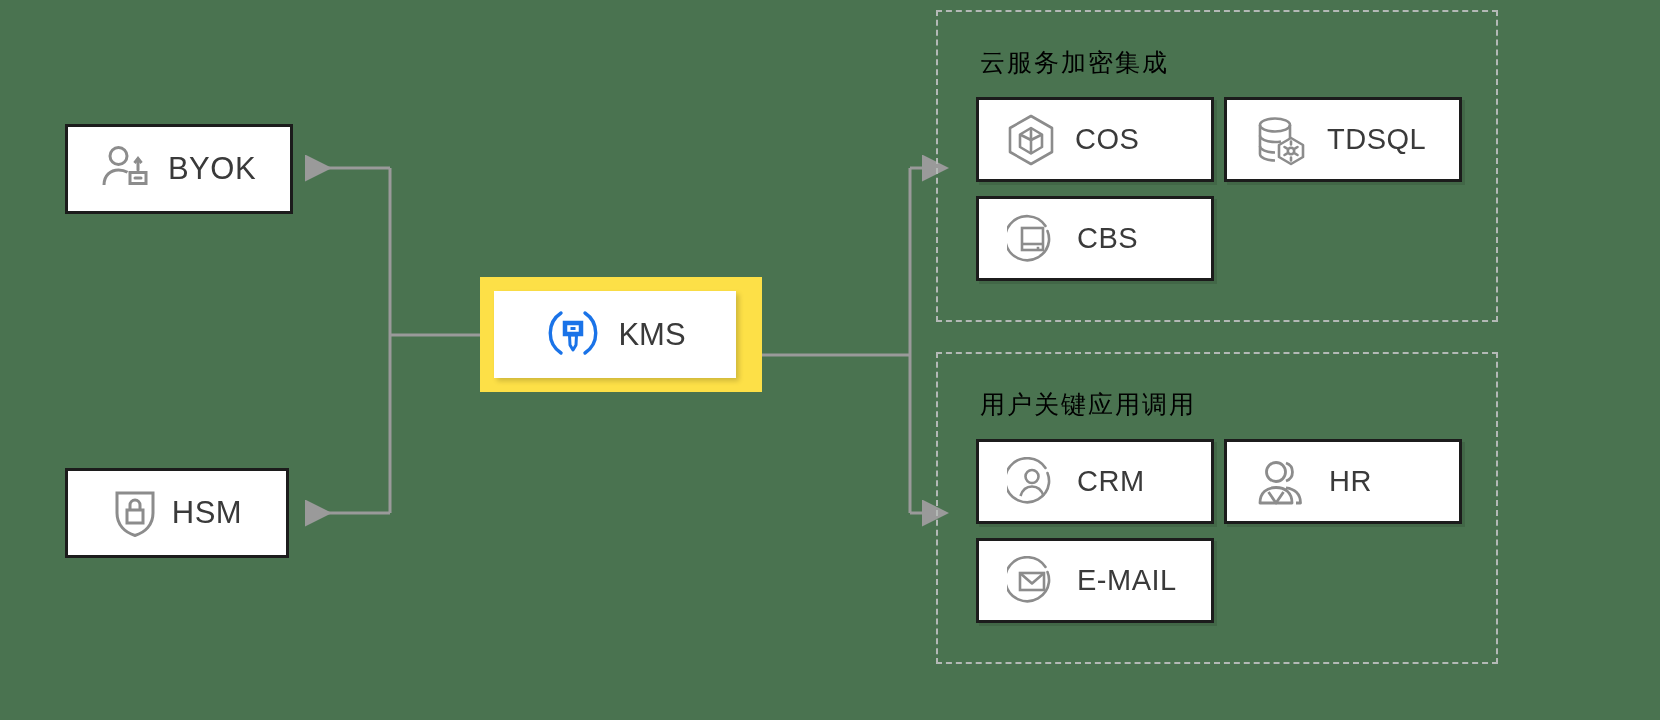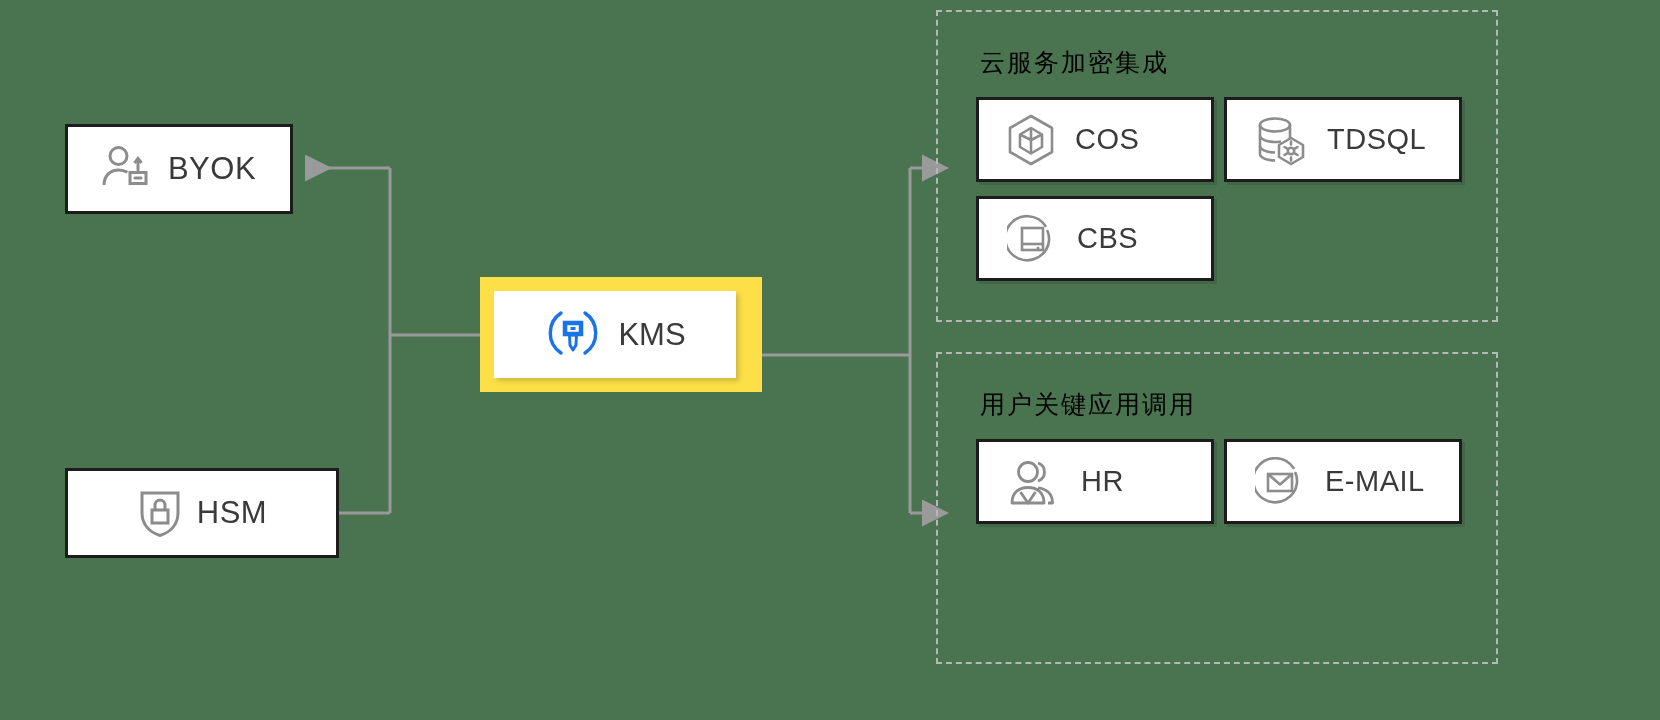--- a/index.html
+++ b/index.html
@@ -48,21 +48,21 @@
     display: block;
     flex: 0 0 auto;
     line-height: 0;
   }
 
   
   #node-byok {
     left: 65px; top: 124px; width: 228px; height: 90px;
   }
   #node-hsm {
-    left: 65px; top: 468px; width: 274px; height: 90px;
+    left: 65px; top: 468px; width: 224px; height: 90px;
   }
   #node-byok .label, #node-hsm .label { font-size: 31px; }
 
   
   #kms-wrap {
     position: absolute;
     left: 480px; top: 277px;
     width: 282px; height: 115px;
     background: #fde047;
   }
@@ -265,20 +265,32 @@
       </div>
 
     </div>
   </div>
 
   <div class="group" id="group-apps">
     <div class="group-title">用户关键应用调用</div>
 
     <div class="grid">
 
+      <div class="node">
+        <span class="ico">
+          <svg width="50" height="50" viewBox="0 0 50 50" xmlns="http://www.w3.org/2000/svg">
+            <g fill="none" stroke="#8c8c8c" stroke-width="2.6">
+              <path d="M38.5,11 A22,22 0 1 0 42,26 A22,22 0 0 0 40.5,16" stroke-linecap="round"></path>
+              <circle cx="25" cy="19.5" r="6.5"></circle>
+              <path d="M13.5,39 C15.5,32.5 19.8,29.5 25,29.5 C30.2,29.5 34.5,32.5 36.5,39"></path>
+            </g>
+          </svg>
+        </span>
+        <span class="label">CRM</span>
+      </div>
 
 
       <div class="node">
         <span class="ico">
           <svg width="54" height="50" viewBox="0 0 54 50" xmlns="http://www.w3.org/2000/svg">
             <g fill="none" stroke="#8c8c8c" stroke-width="2.8" stroke-linejoin="round">
               <circle cx="21" cy="15" r="9.5"></circle>
               <path d="M31,6 A9.5,9.5 0 0 1 31,24"></path>
               <path d="M5,46 C5,35.5 12,30.5 21,30.5 C30,30.5 37,35.5 37,46 Z"></path>
               <path d="M31,30.8 C39.5,31.8 45.5,36.7 45.5,46 L41,46"></path>

